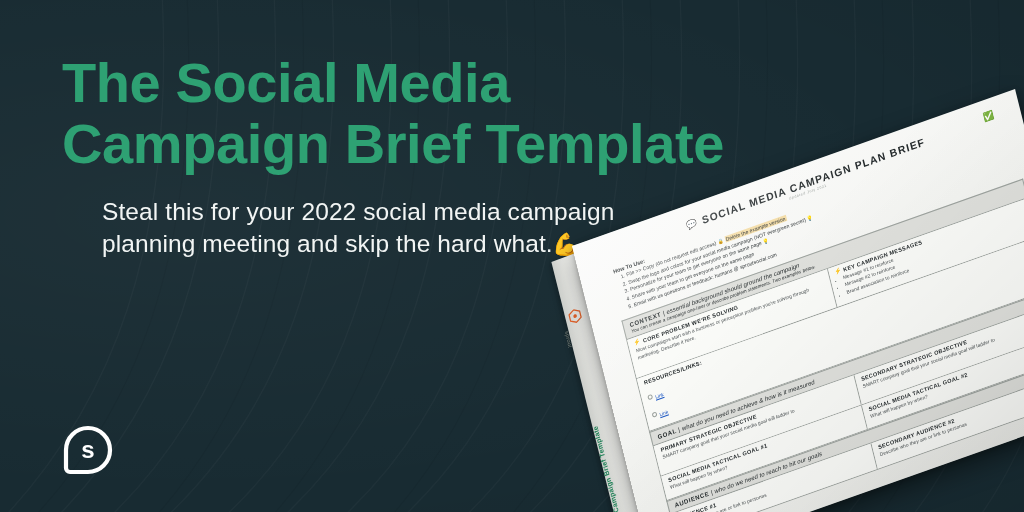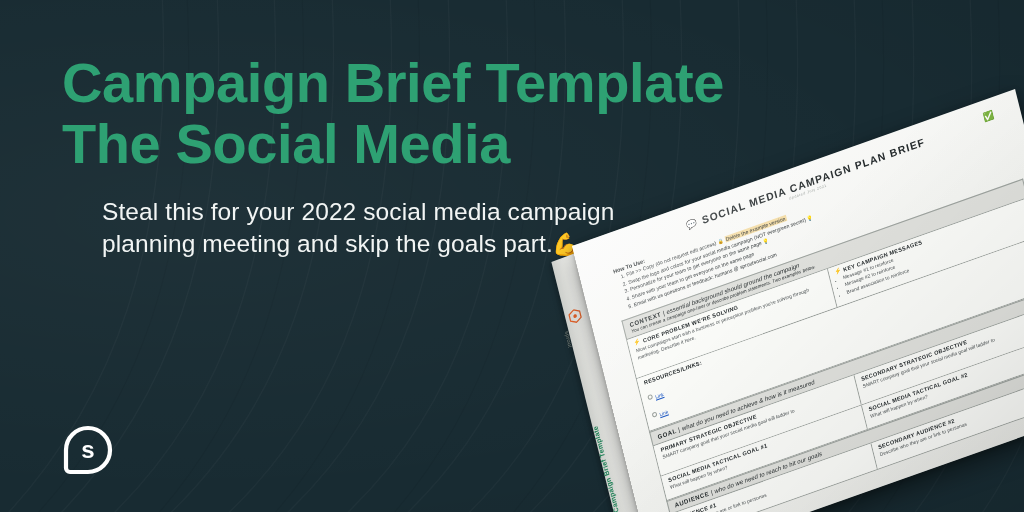--- a/index.html
+++ b/index.html
@@ -275,27 +275,27 @@
         <path d="M 560 585 C 722 450 784 256 764 -40"></path>
         <path d="M 690 585 C 838 452 900 258 880 -40"></path>
         <path d="M 820 585 C 954 454 1016 260 996 -40"></path>
       </g>
     </svg>
   </div>
   <div class="bg-vignette"></div>
 
   <div class="copy">
     <h1 class="headline">
+      <span class="hl-line">The Social Media</span>
       <span class="hl-line">Campaign Brief Template</span>
-      <span class="hl-line">The Social Media</span>
     </h1>
     <p class="subhead">
       <span class="sh-line">Steal this for your 2022 social media campaign</span>
       <span class="sh-line">
-        <span>planning meeting and skip the goals part.</span><span class="emoji">💪</span>
+        <span>planning meeting and skip the hard what.</span><span class="emoji">💪</span>
       </span>
     </p>
   </div>
 
   <div class="logo">
     <svg viewBox="0 0 52 52" aria-hidden="true">
       <path d="M26 4 C38.2 4 48 13.8 48 26 C48 38.2 38.2 48 26 48 L8 48 C5.8 48 4 46.2 4 44 L4 26 C4 13.8 13.8 4 26 4 Z" fill="none" stroke="#ffffff" stroke-width="4.2"></path>
       <text x="26" y="34" text-anchor="middle" font-family="Liberation Sans, sans-serif" font-size="24" font-weight="700" fill="#ffffff">s</text>
     </svg>
   </div>

